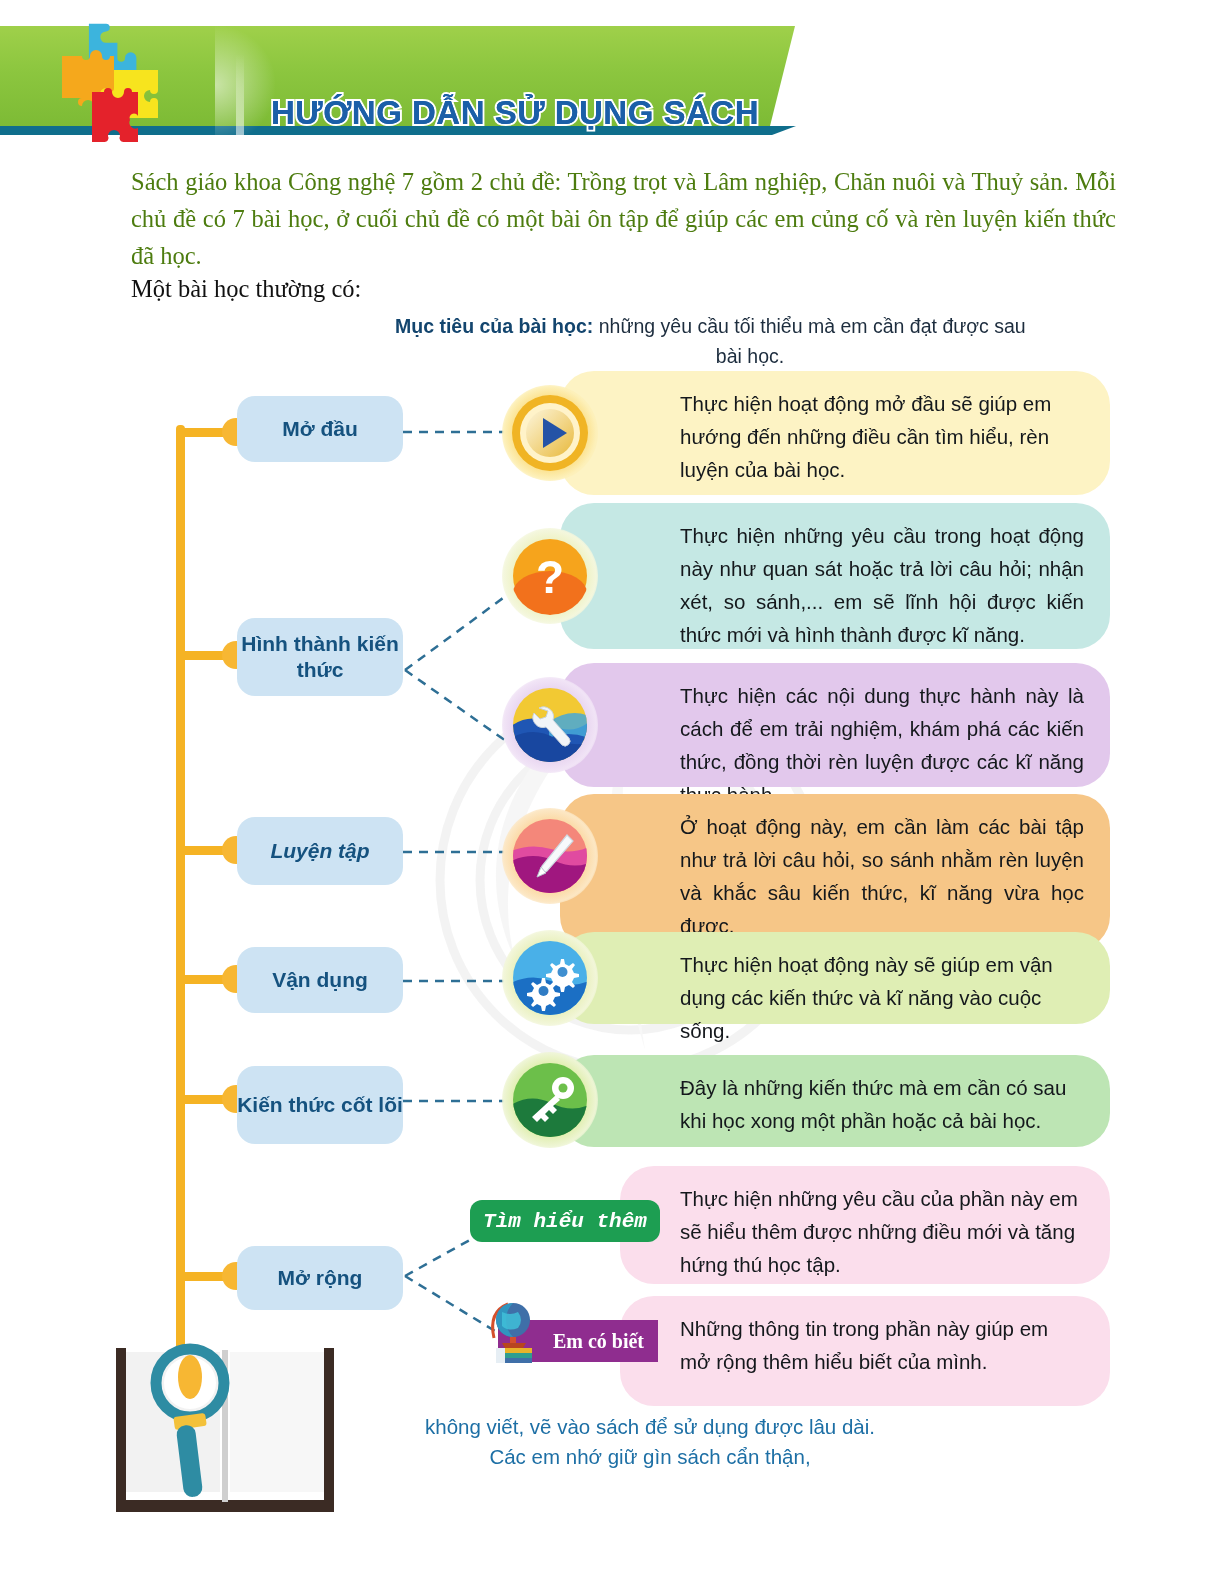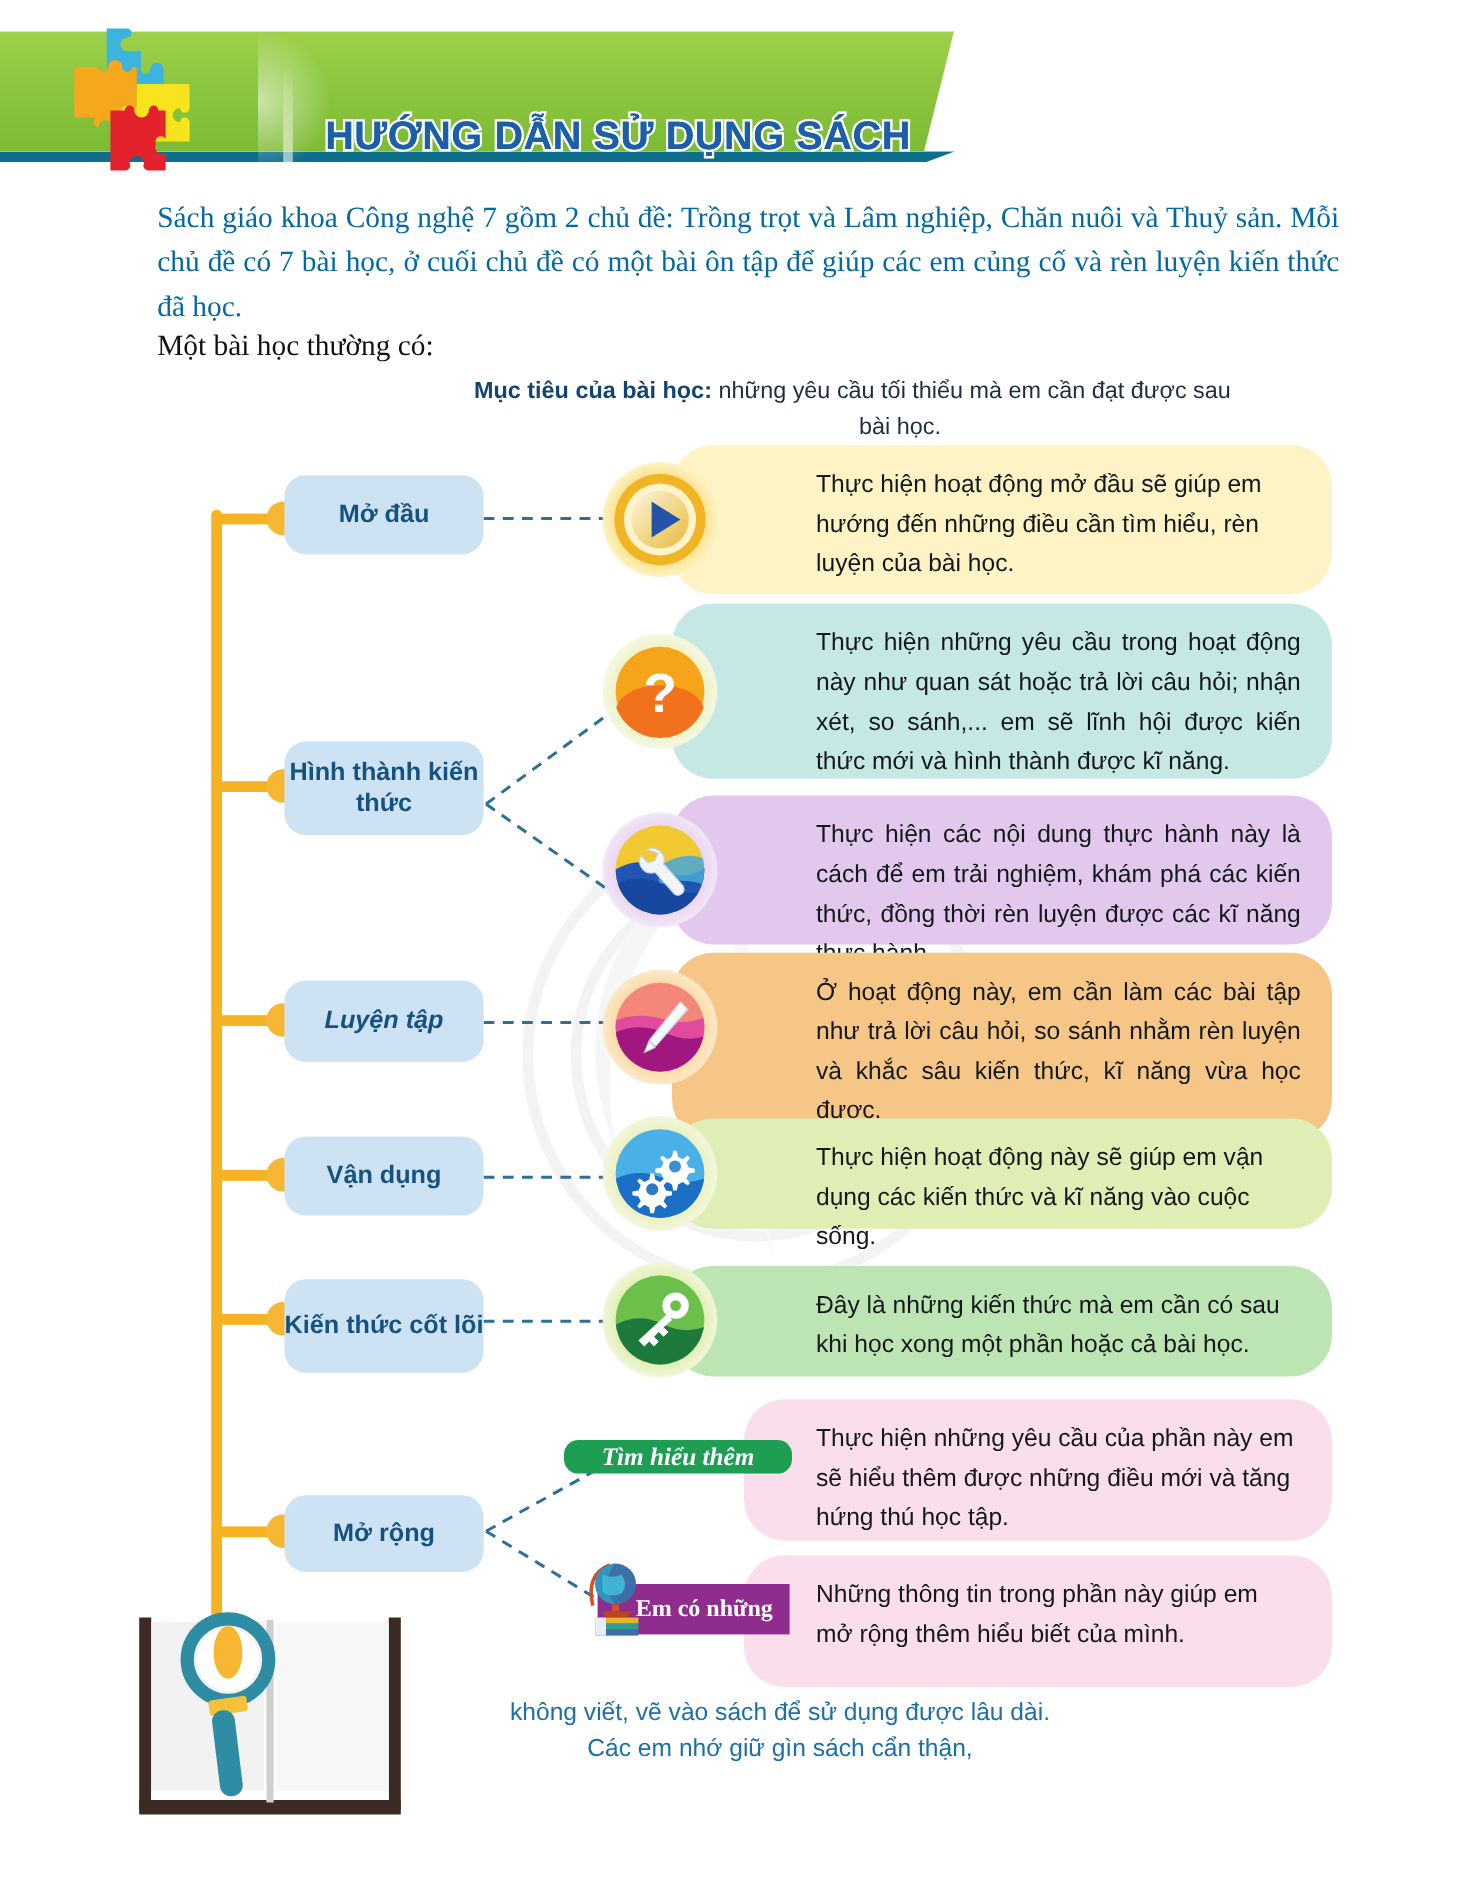--- a/index.html
+++ b/index.html
@@ -47,21 +47,21 @@
     color:#1b5fa8; white-space:nowrap;
   }
 
   
   .puzzle { position:absolute; left:52px; top:22px; width:130px; height:125px; }
 
   
   .intro {
     position:absolute; left:131px; top:163px; width:985px;
     font-family:"Liberation Serif", serif;
-    font-size:24.5px; line-height:37px; color:#0369a1; text-align:justify;
+    font-size:24.5px; line-height:37px; color:#4d7c0f; text-align:justify;
   }
   .intro-2 {
     position:absolute; left:131px; top:270px; width:985px;
     font-family:"Liberation Serif", serif;
     font-size:24.5px; line-height:37px; color:#111;
   }
 
   
   .objective {
     position:absolute; left:395px; top:311px; width:710px;
@@ -324,38 +324,38 @@
   <div class="dot" style="left:222px; top:1262px;"></div>
   <div class="label" style="left:237px; top:1246px; width:166px; height:64px;">Mở rộng</div>
   <svg class="dash" style="left:403px; top:1200px; width:120px; height:150px;" viewBox="0 0 120 150">
     <line x1="2" y1="76" x2="110" y2="16" stroke="#2e6f95" stroke-width="2.5" stroke-dasharray="9 7"></line>
     <line x1="2" y1="76" x2="110" y2="142" stroke="#2e6f95" stroke-width="2.5" stroke-dasharray="9 7"></line>
   </svg>
 
   <div class="cbox" style="left:620px; top:1166px; width:490px; height:118px; background:#fbdeec; padding-left:60px;">
     <span>Thực hiện những yêu cầu của phần này em sẽ hiểu thêm được những điều mới và tăng hứng thú học tập.</span>
   </div>
-  <div class="tag green" style="left:470px; top:1200px; width:190px; height:28px;">Tìm hiểu thêm</div>
+  <div class="tag green" style="left:470px; top:1200px; width:190px; height:42px;font-family:Liberation Mono, monospace;">Tìm hiểu thêm</div>
 
   <div class="cbox" style="left:620px; top:1296px; width:490px; height:110px; background:#fbdeec; padding-left:60px;">
     <span>Những thông tin trong phần này giúp em mở rộng thêm hiểu biết của mình.</span>
   </div>
   <svg style="position:absolute; left:480px; top:1294px; width:68px; height:70px; z-index:5;" viewBox="0 0 68 70">
     <path d="M14 44 q-6 -26 14 -34" stroke="#d4502c" stroke-width="3" fill="none"></path>
     <circle cx="33" cy="26" r="17" fill="#3f6fa8"></circle>
     <path d="M33 9 a17 17 0 0 0 0 34 a24 24 0 0 1 0 -34 Z" fill="#2d9fc4" opacity=".8"></path>
     <path d="M22 18 q8 4 16 0 q6 8 0 16 q-10 4 -16 -2 Z" fill="#3fc0d8" opacity=".85"></path>
     <rect x="30" y="43" width="6" height="6" fill="#d4502c"></rect>
     <path d="M22 49 h24 l-3 5 h-18 z" fill="#b8451f"></path>
     <rect x="16" y="54" width="36" height="5" fill="#e8b32a"></rect>
     <rect x="16" y="59" width="36" height="5" fill="#2f9e8f"></rect>
     <rect x="16" y="64" width="36" height="5" fill="#3f6fa8"></rect>
     <rect x="16" y="54" width="9" height="15" fill="#e6eef4"></rect>
   </svg>
-  <div class="tag purple" style="left:498px; top:1320px; width:160px; height:42px; justify-content:flex-end; padding-right:14px;">Em có những</div>
+  <div class="tag purple" style="left:498px; top:1320px; width:160px; height:42px; justify-content:flex-end; padding-right:14px;">Em có biết</div>
 
   <svg class="book" viewBox="0 0 230 200">
     <path d="M10 22 h100 v150 h-100 z" fill="#ececec"></path>
     <path d="M120 22 h100 v150 h-100 z" fill="#ececec"></path>
     <path d="M6 18 h10 v160 h-10 z" fill="#3b2b24"></path>
     <path d="M214 18 h10 v160 h-10 z" fill="#3b2b24"></path>
     <path d="M6 170 h218 v12 h-218 z" fill="#3b2b24"></path>
     <path d="M112 20 h6 v152 h-6 z" fill="#cfcfcf"></path>
     <path d="M16 162 q50 -10 96 0 v8 h-96 z" fill="#ffffff"></path>
     <path d="M118 162 q50 -10 96 0 v8 h-96 z" fill="#ffffff"></path>

